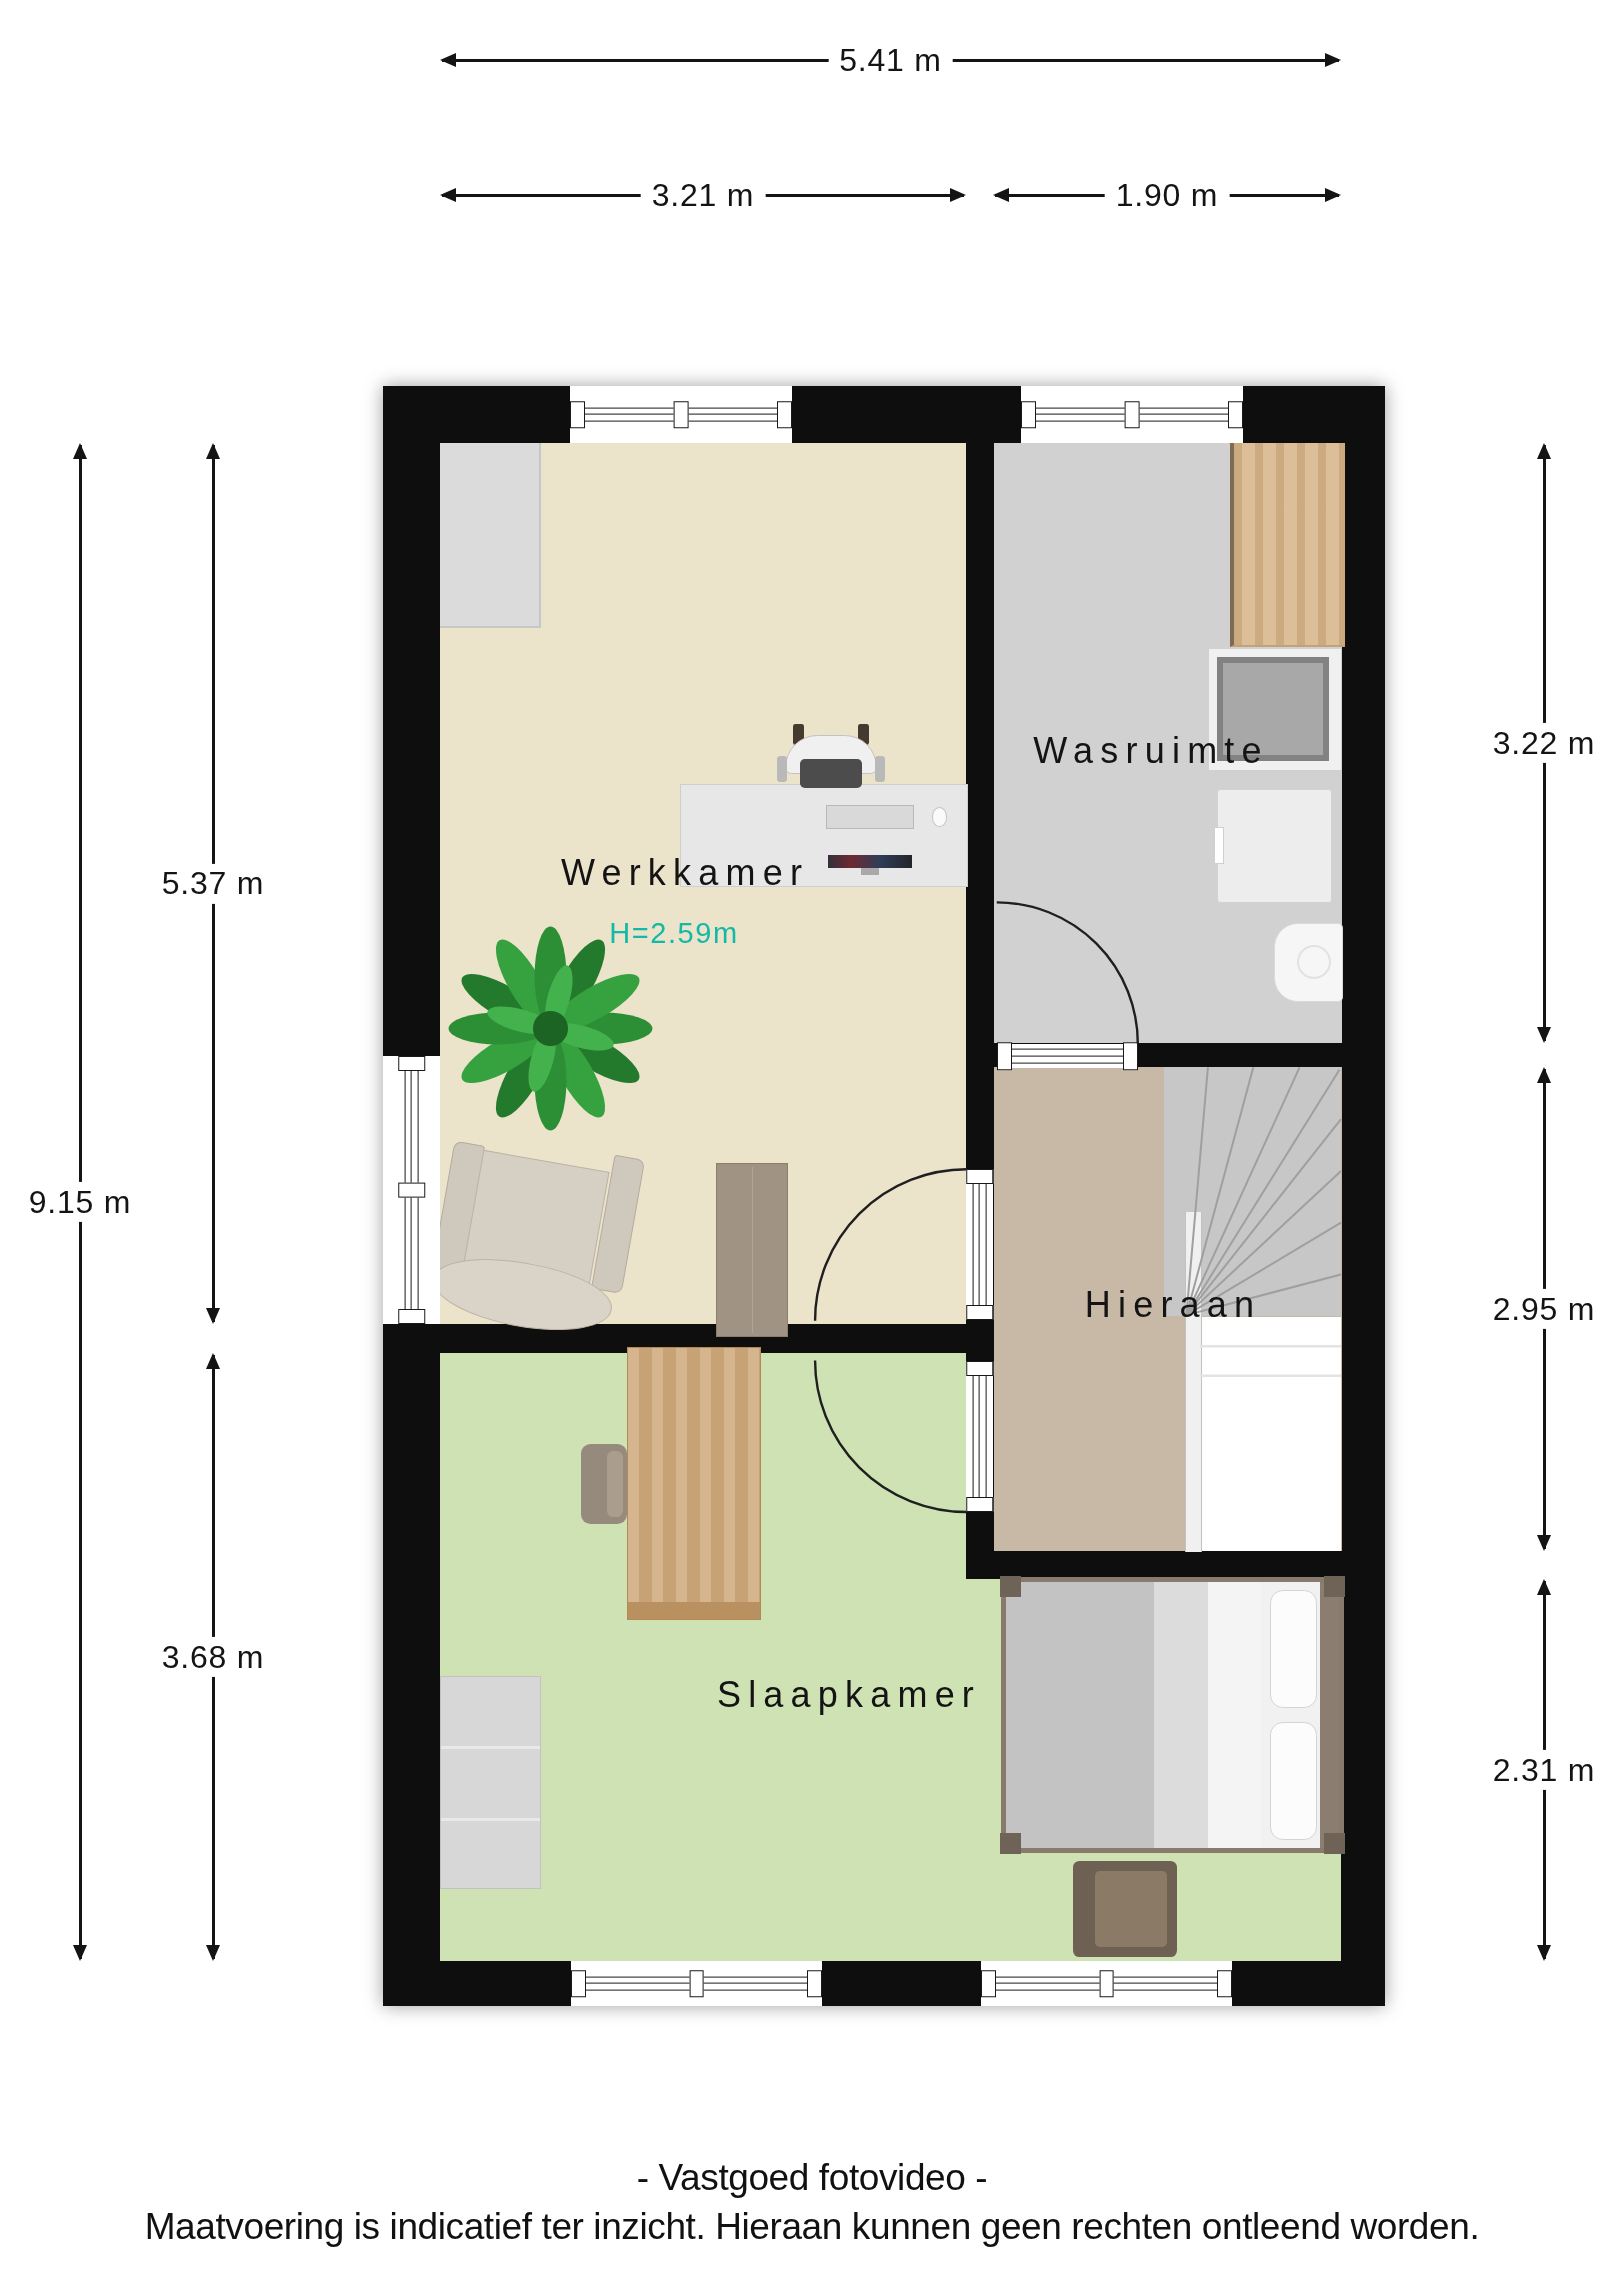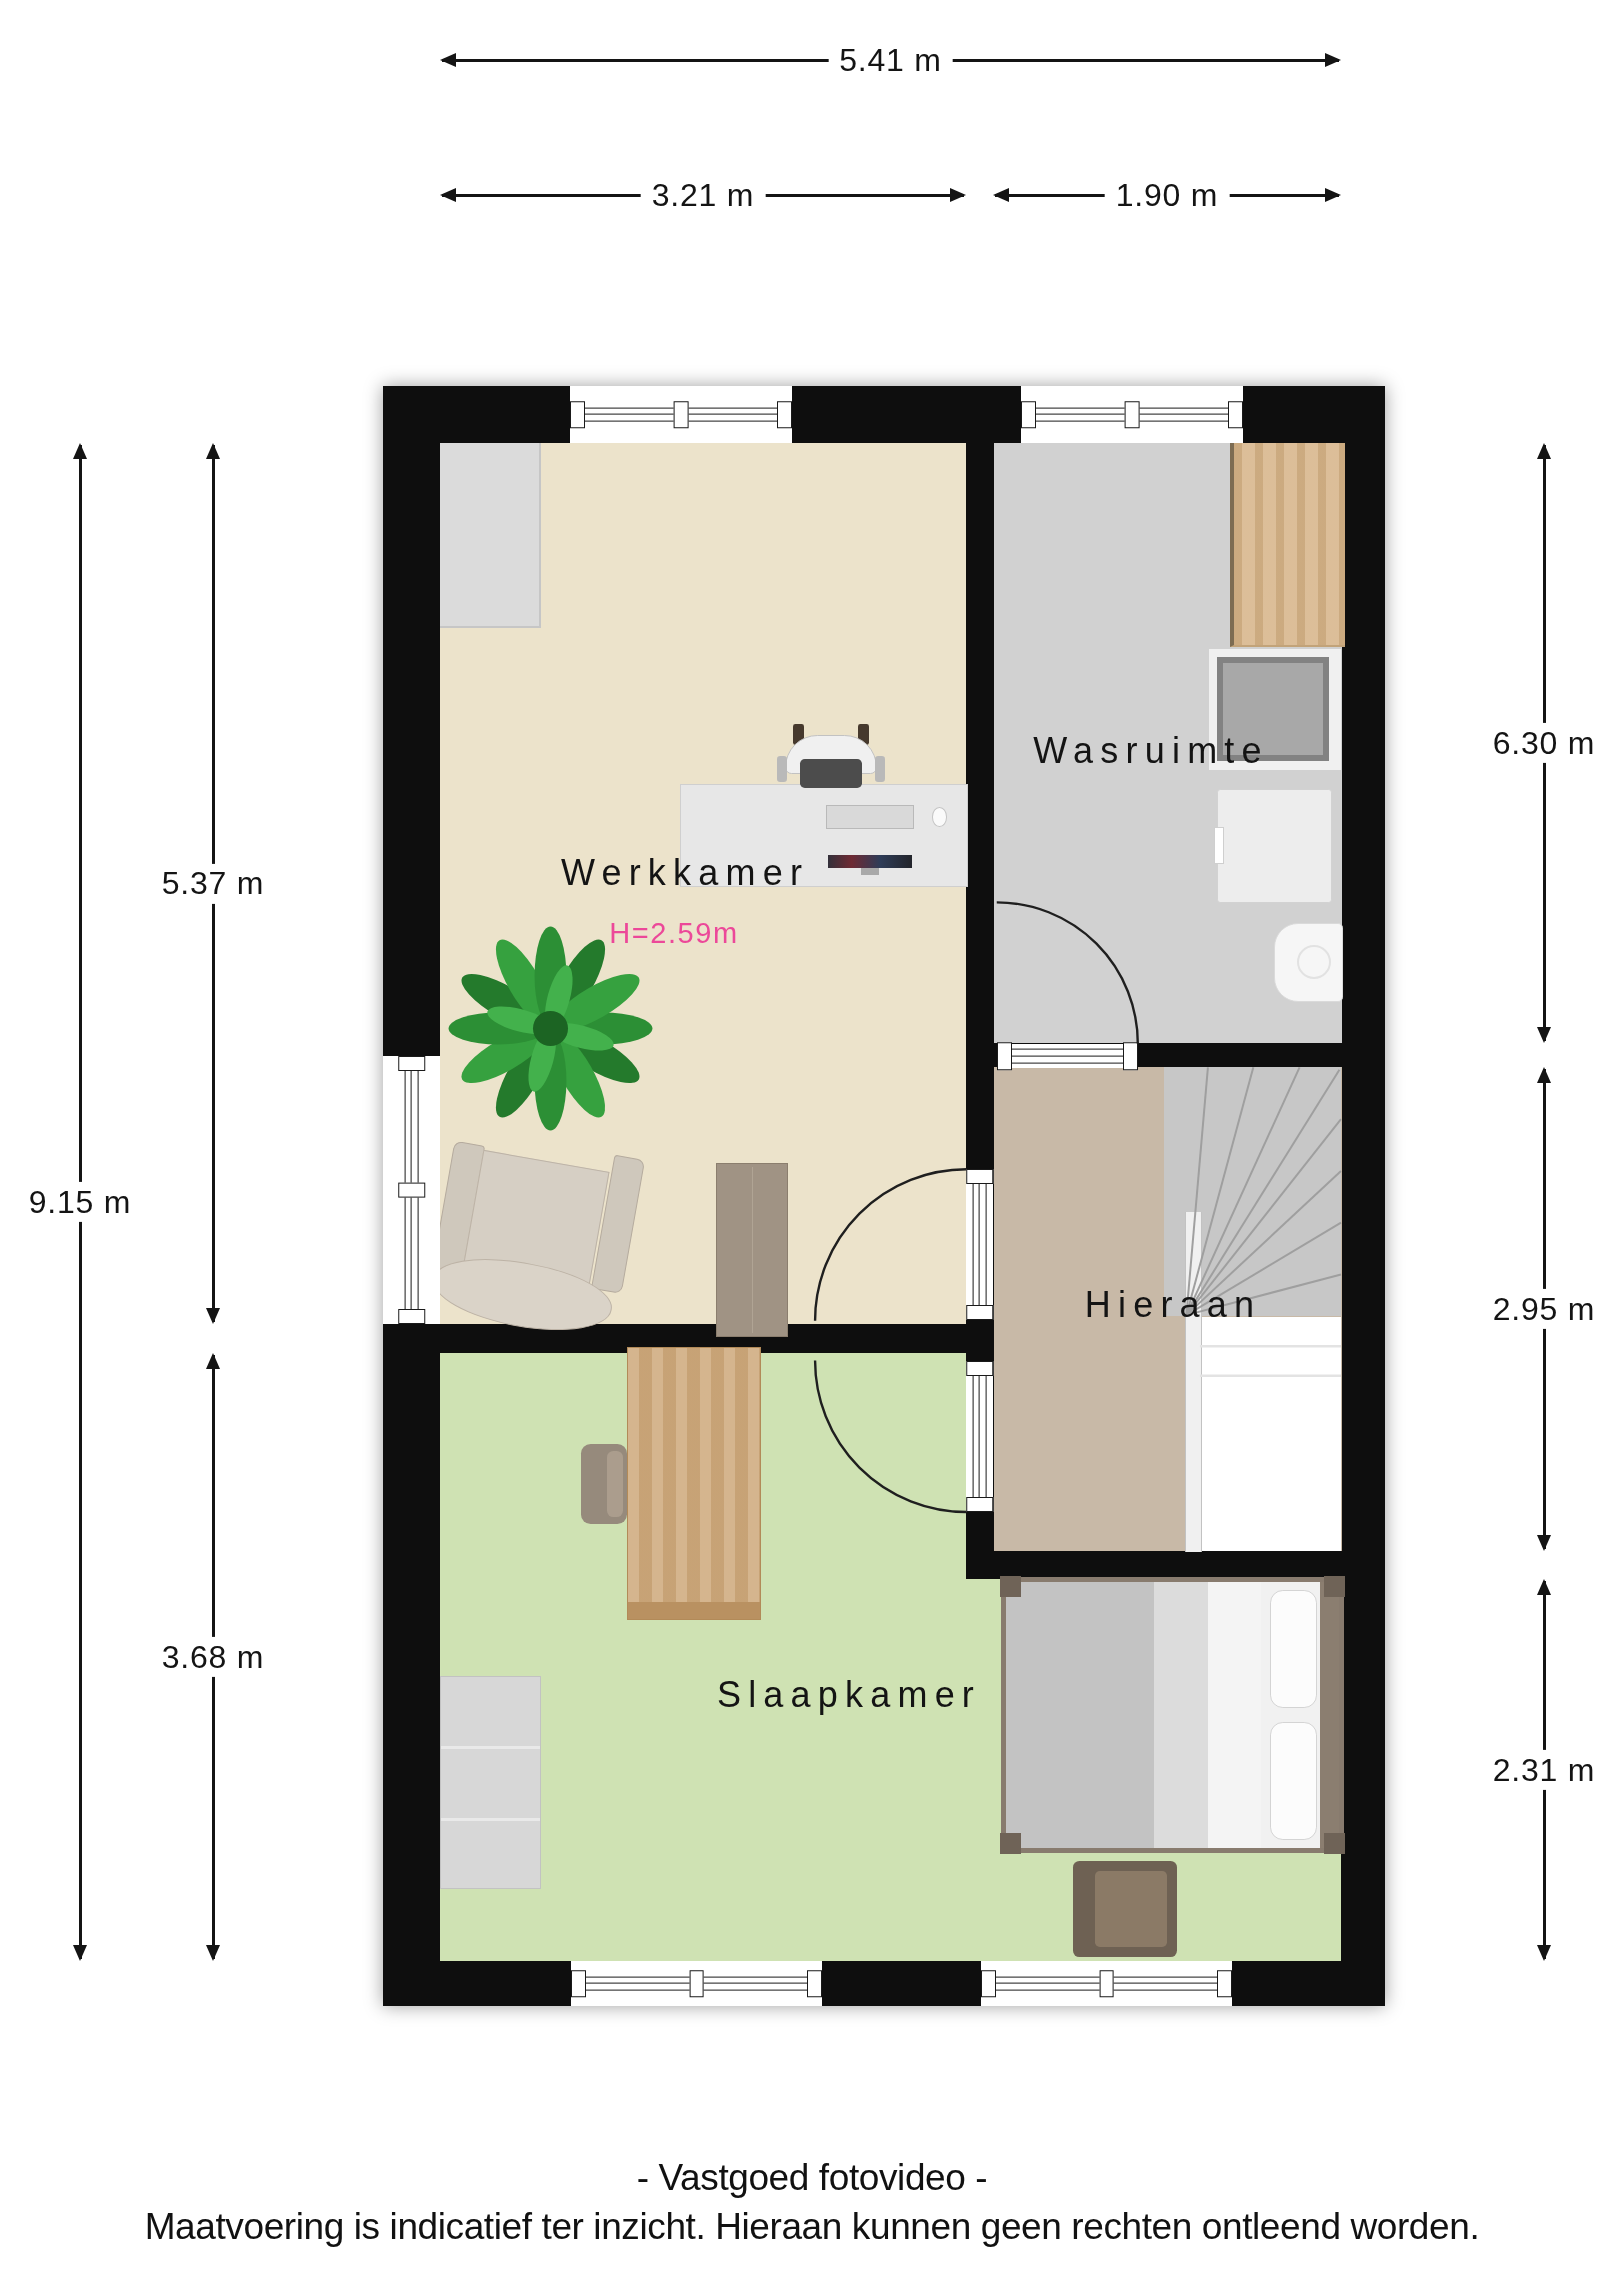--- a/index.html
+++ b/index.html
@@ -22,21 +22,21 @@
   .dim-label{position:absolute;left:50%;top:50%;transform:translate(-50%,-50%);
       background:#ffffff;padding:1.6px 11px;font-size:32px;letter-spacing:0.8px;white-space:nowrap;}
 
   
   .plan{position:absolute;left:383px;top:386px;width:1002px;height:1620px;
         background:#0e0e0e;box-shadow:0 0 17.5px rgba(0,0,0,.38);}
   .floor{position:absolute;}
   .room-label{position:absolute;transform:translate(-50%,-50%);font-size:36px;
       letter-spacing:7.2px;color:#141414;white-space:nowrap;}
   .room-sub{position:absolute;transform:translate(-50%,-50%);font-size:29px;
-      letter-spacing:1.6px;color:#ec4899;white-space:nowrap;}
+      letter-spacing:1.6px;color:#14b8a6;white-space:nowrap;}
 
   
   .opening{position:absolute;background:#fff;}
   .opening .glass{position:absolute;background:#fff;border:1.6px solid #1a1a1a;}
   .opening.h .glass{left:6.4px;right:6.4px;top:50%;height:12.8px;transform:translateY(-50%);}
   .opening.v .glass{top:6.4px;bottom:6.4px;left:50%;width:12.8px;transform:translateX(-50%);}
   .opening.h .glass::after{content:'';position:absolute;left:0;right:0;top:50%;margin-top:-0.8px;border-top:1.6px solid #1a1a1a;}
   .opening.v .glass::after{content:'';position:absolute;top:0;bottom:0;left:50%;margin-left:-0.8px;border-left:1.6px solid #1a1a1a;}
   .cap{position:absolute;background:#fff;border:1.6px solid #1a1a1a;}
   .opening.h .cap{top:50%;transform:translateY(-50%);width:12.8px;height:25.5px;}
@@ -116,21 +116,21 @@
 <div class="dim v" style="left:189px;top:443px;width:48px;height:881px;">
   <div class="line"></div>
   <span class="dim-label">5.37 m</span>
 </div>
 <div class="dim v" style="left:189px;top:1353px;width:48px;height:608px;">
   <div class="line"></div>
   <span class="dim-label">3.68 m</span>
 </div>
 <div class="dim v" style="left:1520px;top:443px;width:48px;height:600px;">
   <div class="line"></div>
-  <span class="dim-label">6.30 m</span>
+  <span class="dim-label">3.22 m</span>
 </div>
 <div class="dim v" style="left:1520px;top:1067px;width:48px;height:484px;">
   <div class="line"></div>
   <span class="dim-label">2.95 m</span>
 </div>
 <div class="dim v" style="left:1520px;top:1579px;width:48px;height:382px;">
   <div class="line"></div>
   <span class="dim-label">2.31 m</span>
 </div>
 

